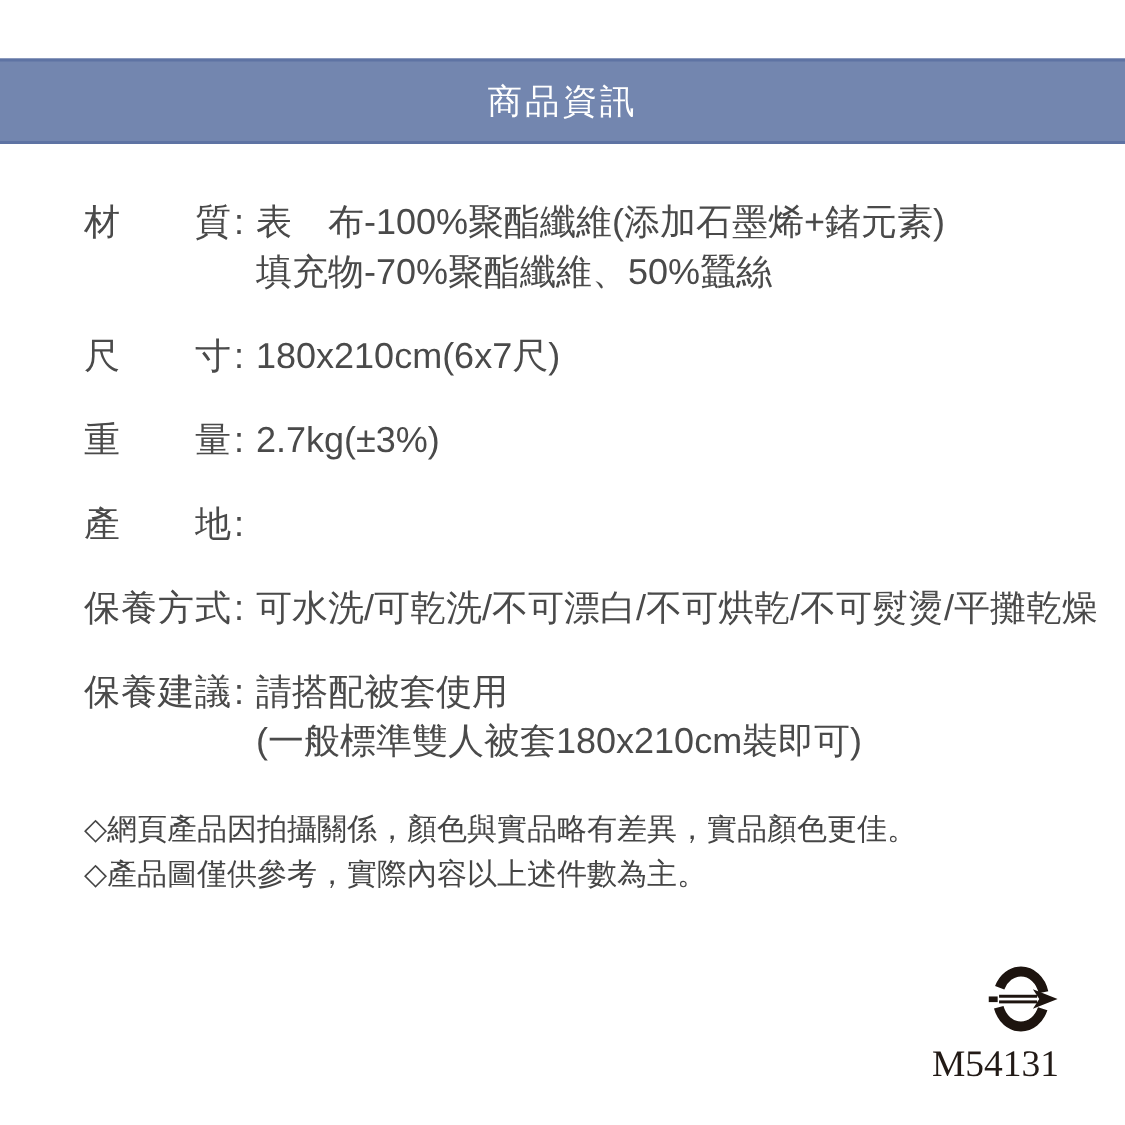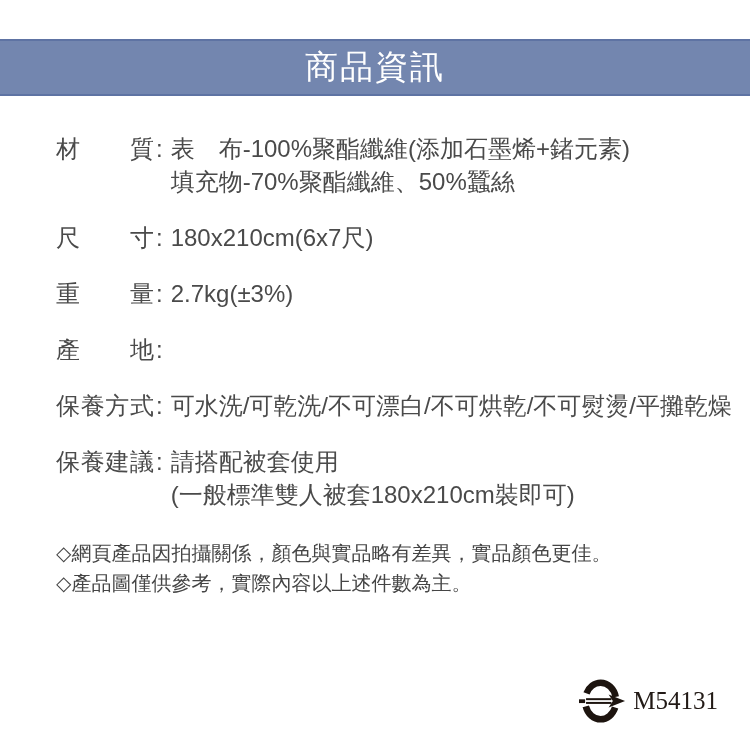--- a/index.html
+++ b/index.html
@@ -18,21 +18,21 @@
     height:57px;
     background:#7386af;
     border-top:2px solid #5e73a3;
     border-bottom:2px solid #5e73a3;
     display:flex;
     align-items:center;
     justify-content:center;
   }
   .banner-title {
     color:#ffffff;
-    font-size:33px;
+    font-size:23px;
     letter-spacing:2px;
     font-weight:400;
   }
 
   
   .content {
     position:absolute;
     top:132px;
     left:56px;
     width:700px;
@@ -59,25 +59,26 @@
     margin-top:27px;
     font-size:20px;
     line-height:30px;
     color:#454545;
   }
   .note-line { white-space:nowrap; }
 
   
   .cert {
     position:absolute;
-    right:32px;
+    right:44px;
     bottom:26px;
     display:flex;
-    align-items:center;
+    align-items:flex-end;
     gap:7px;
+    flex-direction:column;
   }
   .cert-code {
     font-family:"Liberation Serif","DejaVu Serif",serif;
     font-size:25px;
     color:#221a16;
   }
   .bsmi-svg { display:block; }
 </style>
 </head>
 <body>

